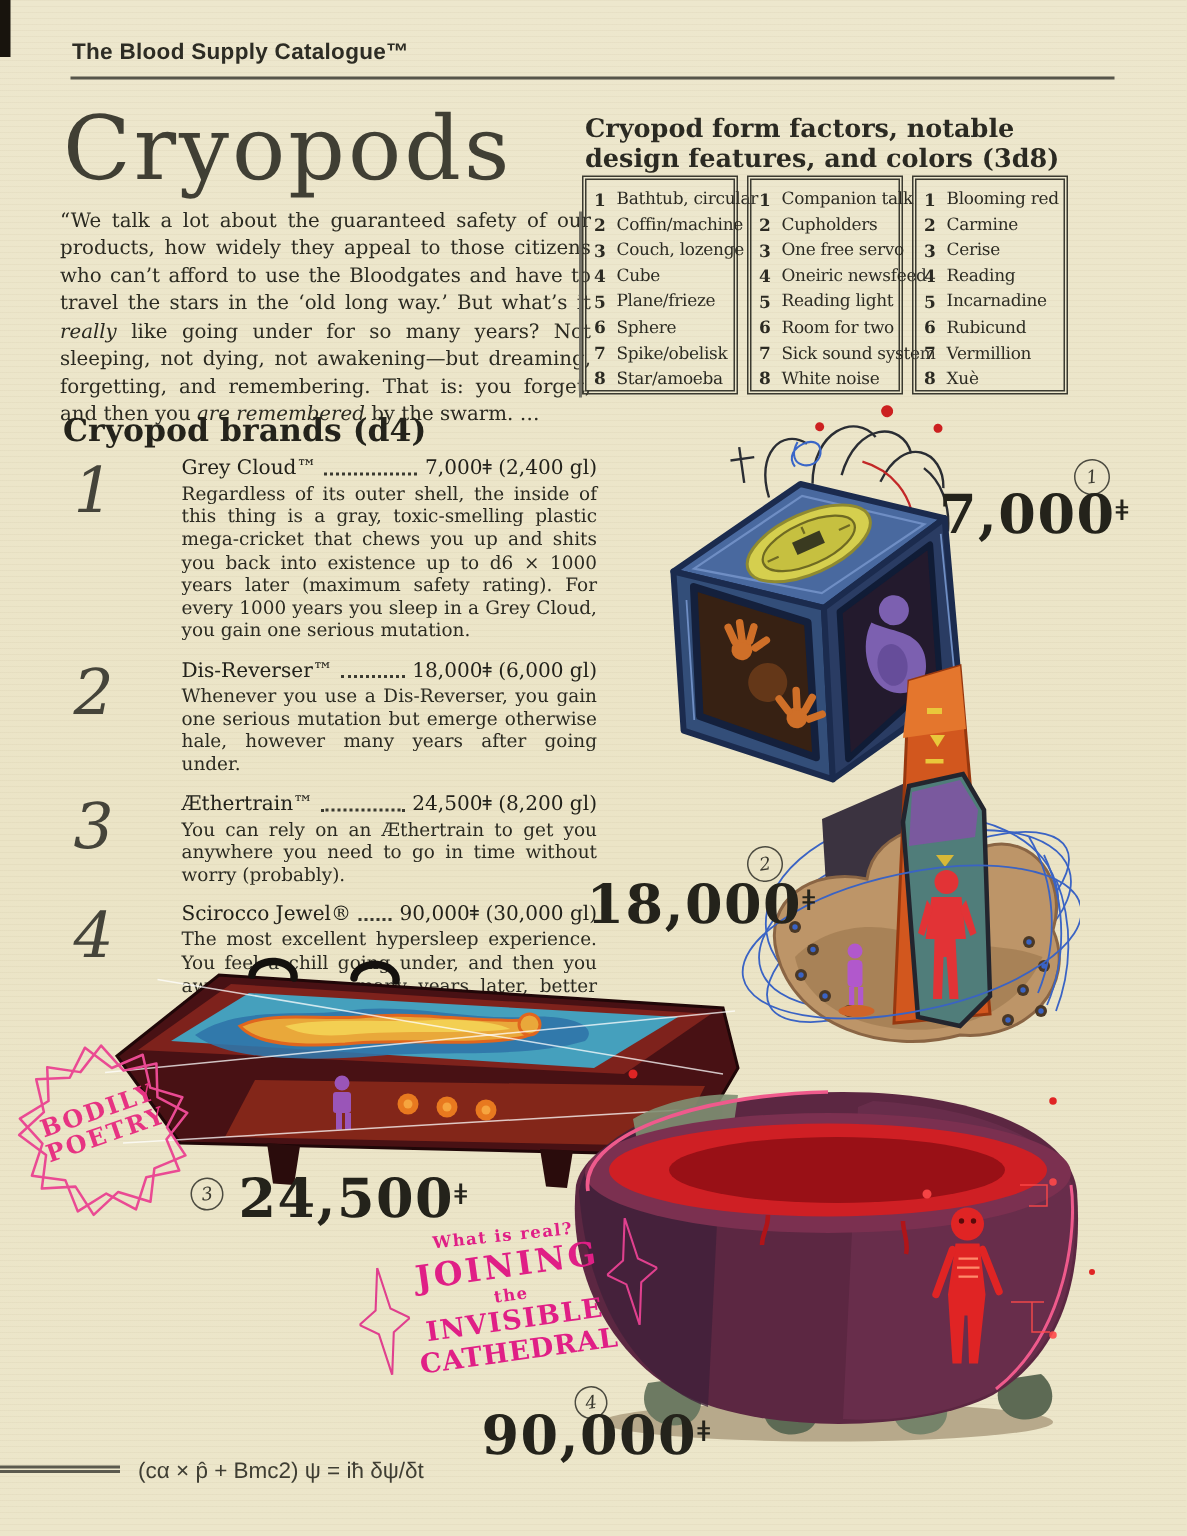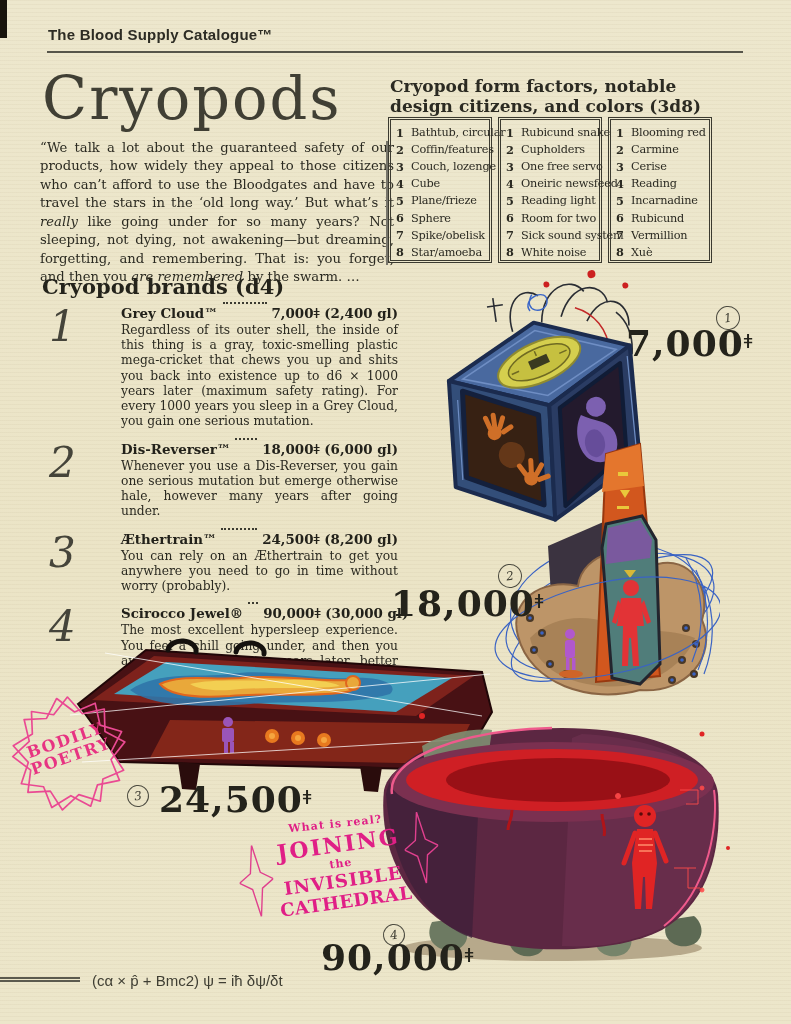--- a/index.html
+++ b/index.html
@@ -36,21 +36,21 @@
     background:rgba(255,255,255,0.04);
   }
   .trow { display:flex; height:17.1px; align-items:center; font-size:11.3px; color:#2b2a22; }
   .tn { width:15px; font-weight:700; flex:0 0 15px; }
   .tl { flex:1; white-space:nowrap; letter-spacing:-0.2px; }
 
   .brands-heading { left:42px; top:274px; font-weight:700; font-size:21px; color:#24231b; }
   .brands { left:45px; top:305px; width:353px; }
   .brand { position:relative; padding-left:76px; margin-bottom:11px; }
   .brand-num { position:absolute; left:4px; top:1px; font-style:italic; font-size:42px; line-height:1; color:#45443a; }
-  .brand-title { display:flex; align-items:flex-start; font-weight:700; font-size:13.4px; color:#22211a; white-space:nowrap; }
+  .brand-title { display:flex; align-items:flex-end; font-weight:400; font-size:13.4px; color:#22211a; white-space:nowrap; }
   .leader { flex:1; margin:0 5px; border-bottom:2px dotted #3b3a30; transform:translateY(-3px); min-width:10px; }
   .bdesc { margin-top:2px; font-size:12.3px; line-height:1.24; text-align:justify; color:#2b2a21; }
 
   .fig-price { font-weight:700; font-size:36px; color:#24231b; letter-spacing:1px; white-space:nowrap; }
   .fig-price .cur { font-size:.52em; vertical-align:.45em; letter-spacing:0; }
   .fig-badge {
     width:24px; height:24px; border:1.5px solid #4c4b40; border-radius:50%;
     display:flex; align-items:center; justify-content:center;
     font-style:italic; font-size:12px; color:#3b3a30; transform:rotate(-8deg);
   }
@@ -83,31 +83,31 @@
   <div class="abs masthead">The Blood Supply Catalogue™</div>
   <div class="abs masthead-rule"></div>
 
   <h1 class="abs page-title">Cryopods</h1>
 
   <div class="abs quote">
     <p><span>“We talk a lot about the guaranteed safety of our products, how widely they appeal to those citizens who can’t afford to use the Bloodgates and have to travel the stars in the ‘old long way.’ But what’s it </span><i>really</i><span> like going under for so many years? Not sleeping, not dying, not awakening—but dreaming, forgetting, and remembering. That is: you forget, and then you </span><i>are remembered</i><span> by the swarm. …</span></p>
   </div>
   <div class="abs col-rule"></div>
 
-  <h2 class="abs ff-heading">Cryopod form factors, notable design citizens, and colors (3d8)</h2>
+  <h2 class="abs ff-heading">Cryopod form factors, notable design features, and colors (3d8)</h2>
 
   <div class="abs tables-row">
     <div class="dtable">
       <div class="trow">
           <span class="tn">1</span>
           <span class="tl">Bathtub, circular</span>
         </div>
       <div class="trow">
           <span class="tn">2</span>
-          <span class="tl">Coffin/features</span>
+          <span class="tl">Coffin/machine</span>
         </div>
       <div class="trow">
           <span class="tn">3</span>
           <span class="tl">Couch, lozenge</span>
         </div>
       <div class="trow">
           <span class="tn">4</span>
           <span class="tl">Cube</span>
         </div>
       <div class="trow">
@@ -123,21 +123,21 @@
           <span class="tl">Spike/obelisk</span>
         </div>
       <div class="trow">
           <span class="tn">8</span>
           <span class="tl">Star/amoeba</span>
         </div>
     </div>
     <div class="dtable">
       <div class="trow">
           <span class="tn">1</span>
-          <span class="tl">Rubicund snake</span>
+          <span class="tl">Companion talk</span>
         </div>
       <div class="trow">
           <span class="tn">2</span>
           <span class="tl">Cupholders</span>
         </div>
       <div class="trow">
           <span class="tn">3</span>
           <span class="tl">One free servo</span>
         </div>
       <div class="trow">

